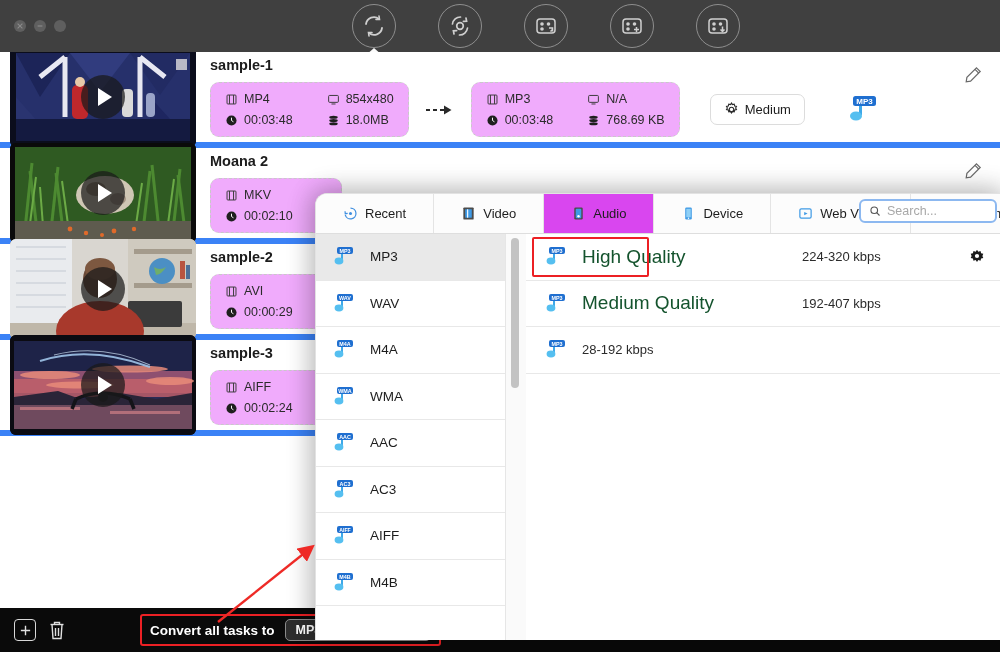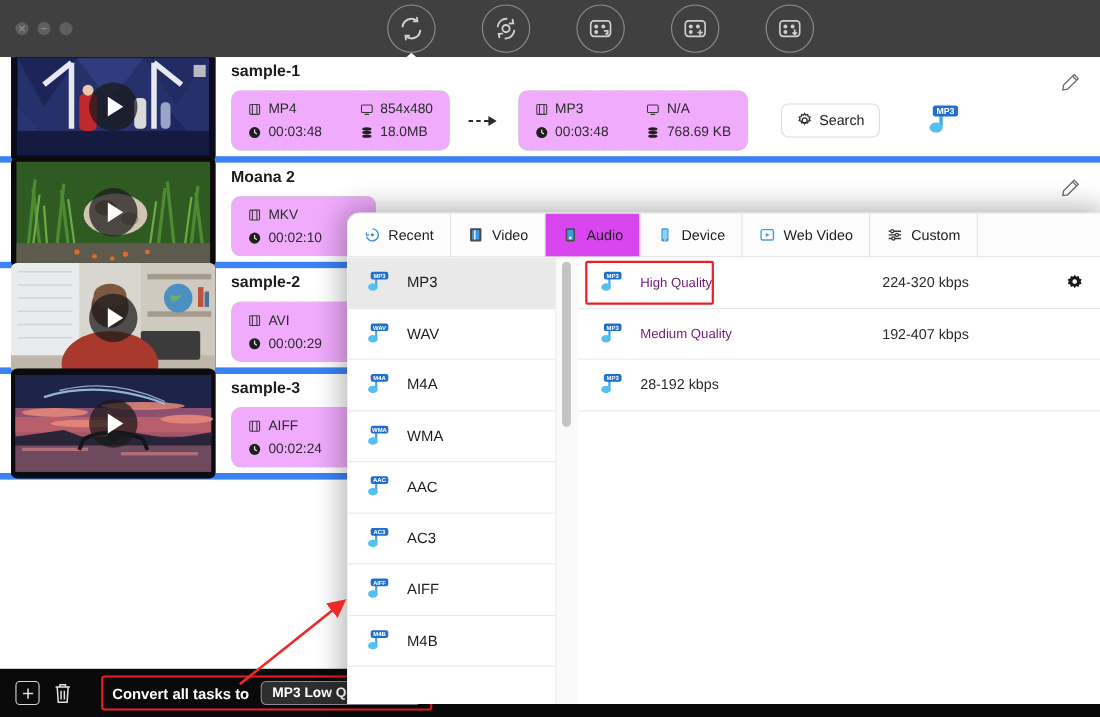--- a/index.html
+++ b/index.html
@@ -121,20 +121,21 @@
     display: flex; align-items: center; justify-content: center; margin-right: 12px;
   }
   .sqbtn svg { width: 13px; height: 13px; }
   .trash { width: 22px; height: 24px; margin-right: 22px; display:flex; align-items:center; }
   .trash svg { width: 18px; height: 20px; }
 
   .convert-wrap {
     display: flex; align-items: center; gap: 10px;
     border: 2.5px solid #ec2024; border-radius: 3px;
     padding: 3px 8px 3px 8px;
+    margin-left: 48px;
   }
   .convert-label { color: #fff; font-size: 13.5px; font-weight: bold; white-space: nowrap; }
   .convert-select {
     border: 1px solid #8a8a8a; border-radius: 5px;
     background: #2e2e2e; color: #fff; font-size: 12.5px; font-weight: bold;
     padding: 3px 34px 3px 10px; white-space: nowrap;
   }
 
   
   .popup {
@@ -147,21 +148,21 @@
     border-top: 1px solid #e2e2e2;
     border-left: 1px solid #e2e2e2;
   }
   .ptabs {
     height: 40px; display: flex; align-items: stretch;
     background: #fcfcfc; border-bottom: 1px solid #dedede;
     position: relative;
   }
   .ptab {
     display: flex; align-items: center; gap: 7px;
-    padding: 0 15px; font-size: 13px; color: #1d1d1d;
+    padding: 0 27px; font-size: 13px; color: #1d1d1d;
     border-right: 1px solid #e4e4e4; white-space: nowrap;
   }
   .ptab:first-child { border-radius: 11px 0 0 0; }
   .ptab.sel { background: #d946ef; }
   .ptab svg { width: 15px; height: 15px; flex:none; }
   .searchbox {
     position: absolute; right: 8px; top: 5px;
     width: 138px; height: 24px;
     border: 2px solid #8cb8f0; border-radius: 6px;
     background: #fff; display: flex; align-items: center; gap: 6px;
@@ -190,21 +191,21 @@
     width: 8px; height: 150px; border-radius: 4px; background: #c3c3c3;
   }
 
   .qualcol { flex: 1; background: #fff; position: relative; }
   .qitem {
     height: 46.5px; display: flex; align-items: center;
     border-bottom: 1px solid #e8e8e8;
     padding: 0 20px 0 16px; position: relative;
   }
   .qitem .ic { width: 28px; height: 23px; flex: none; margin-right: 12px; }
-  .qname { font-size: 12px; color: #701a75; width: 220px; }
+  .qname { font-size: 19px; color: #14532d; width: 220px; }
   .qrate { font-size: 13px; color: #2b2b2b; flex: 1; }
   .qgear { width: 16px; height: 16px; }
   .qhl {
     position: absolute; left: 6px; top: 3px;
     width: 117px; height: 40px;
     border: 2.5px solid #ec2024; border-radius: 2px;
     pointer-events: none;
   }
 
   
@@ -378,21 +379,21 @@
                 </svg>
               <span>768.69 KB</span>
             </span>
           </div>
           <div style="width:30px"></div>
           <div class="setting">
             <svg viewBox="0 0 16 16" fill="none" stroke="#2b2b2b" stroke-width="1.2">
               <circle cx="8" cy="8" r="2.4"></circle>
               <path d="M8 1.2l1 1.6 1.9-.5.5 1.9 1.9.5-.9 1.7.9 1.7-1.9.5-.5 1.9-1.9-.5-1 1.6-1-1.6-1.9.5-.5-1.9-1.9-.5.9-1.7-.9-1.7 1.9-.5.5-1.9 1.9.5z"></path>
             </svg>
-            <span>Search</span>
+            <span>Medium</span>
           </div>
           <span class="fmticon">
             <svg viewBox="0 0 42 34">
               <path d="M16 8 c4 -3 9 -4 13 -3 l0 4 c-4 -1 -9 0 -13 3 z" fill="#3ea8e8"></path>
               <path d="M16 8 l0 14 l3 0 l0 -14 z" fill="#3ea8e8"></path>
               <ellipse cx="13" cy="23" rx="6" ry="4.6" fill="#55bff0"></ellipse>
               <rect x="10" y="3" width="23" height="10" rx="2.5" fill="#1f6fd0"></rect>
               <text x="21.5" y="11" font-size="8" font-weight="bold" fill="#fff" text-anchor="middle" font-family="Liberation Sans, sans-serif">MP3</text>
             </svg>
           </span>
@@ -628,20 +629,27 @@
       <div class="ptab">
         <svg viewBox="0 0 16 16" fill="none" stroke="#3a3a3a" stroke-width="1.3">
           <path d="M2 4.5h12M2 8h12M2 11.5h12"></path>
           <circle cx="5.5" cy="4.5" r="1.5" fill="#fff"></circle>
             <circle cx="10" cy="8" r="1.5" fill="#fff"></circle>
             <circle cx="6.5" cy="11.5" r="1.5" fill="#fff"></circle>
         </svg>
         <span>Custom</span>
       </div>
 
+      <div class="searchbox">
+        <svg viewBox="0 0 16 16" fill="none" stroke="#555" stroke-width="1.5">
+          <circle cx="7" cy="7" r="4.4"></circle>
+            <path d="M10.3 10.3L14 14"></path>
+        </svg>
+        <span>Search...</span>
+      </div>
     </div>
 
     <div class="pbody">
       <div class="fmtlist">
         <div class="fmtitem sel">
           <span class="ic">
             <svg viewBox="0 0 28 23">
                 <path d="M11 6 c3 -2 6 -3 9 -2 l0 3 c-3 -1 -6 0 -9 2 z" fill="#3ea8e8"></path>
                 <path d="M11 6 l0 10 l2 0 l0 -10 z" fill="#3ea8e8"></path>
                 <ellipse cx="9" cy="16" rx="4.4" ry="3.4" fill="#55bff0"></ellipse>

